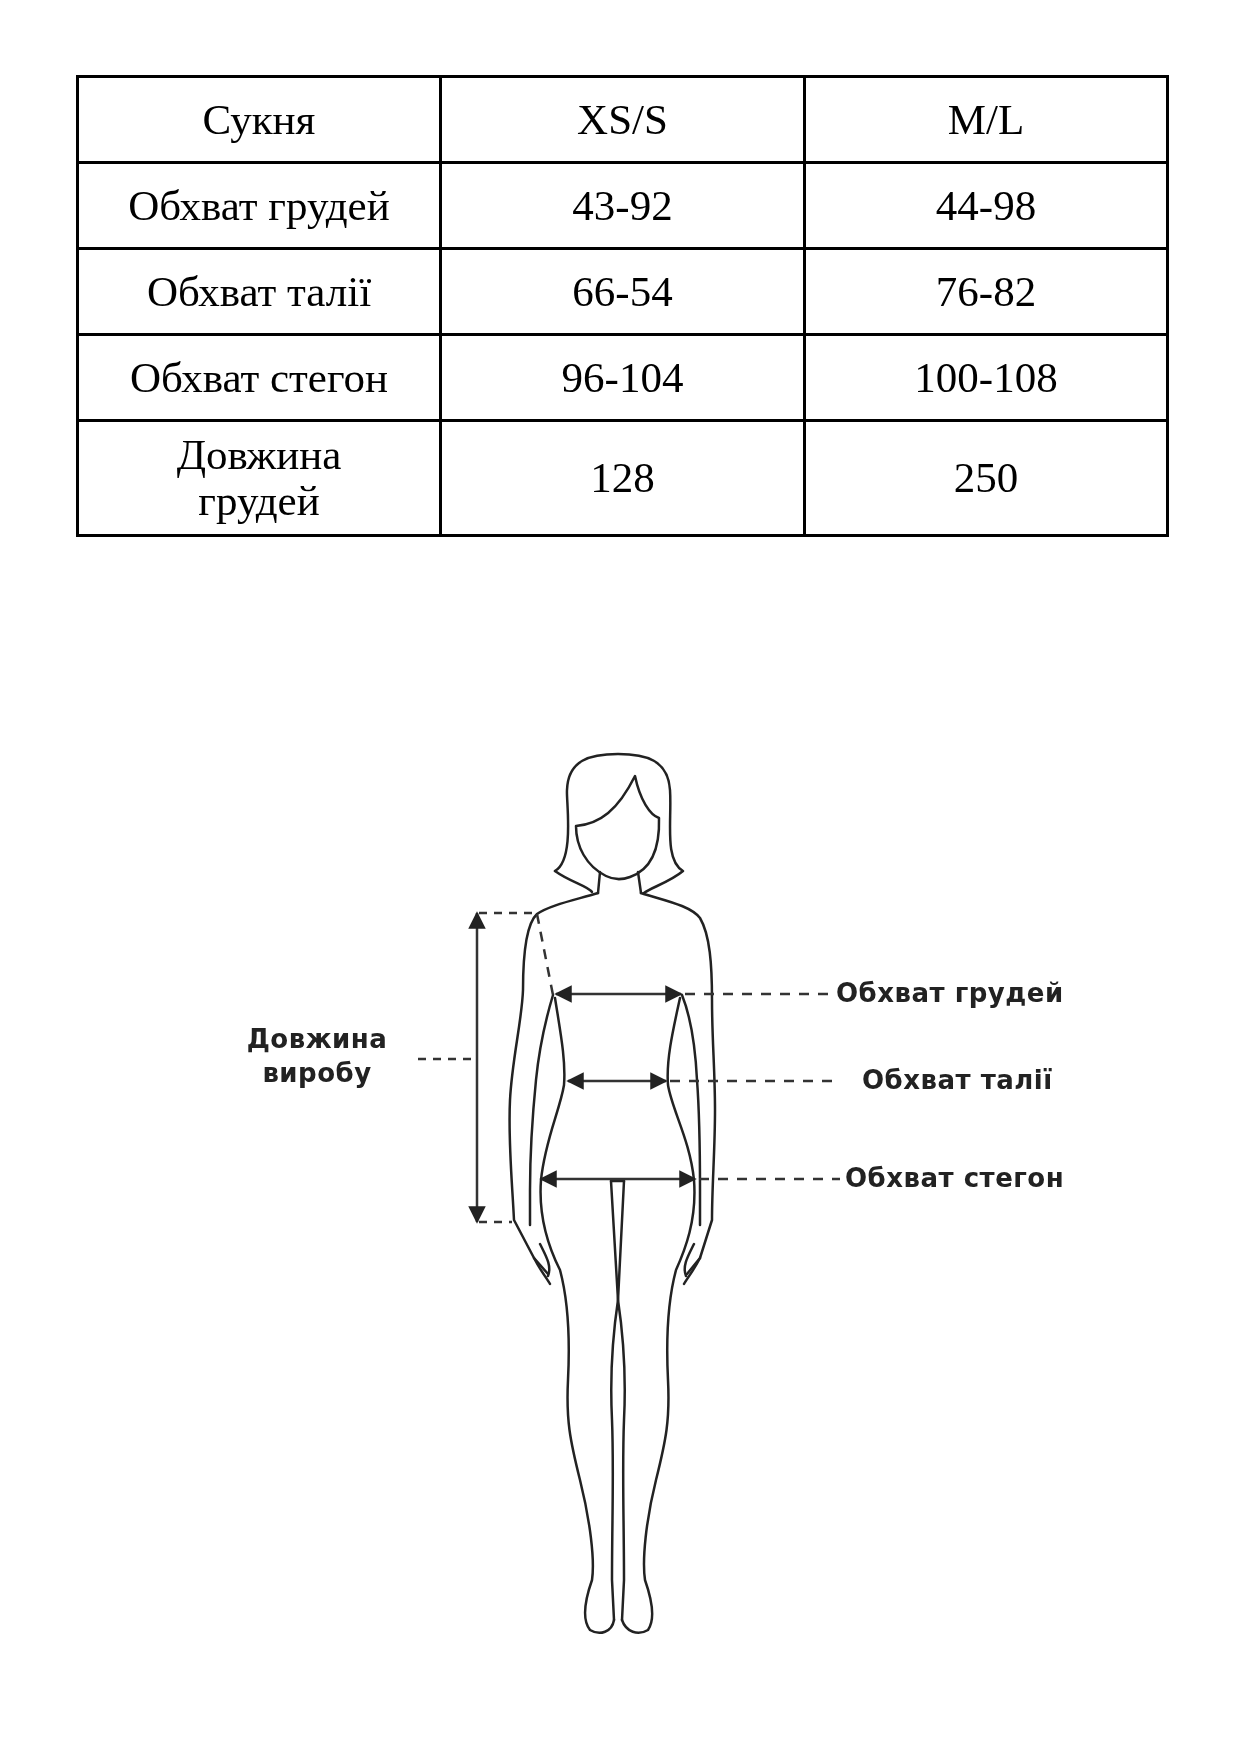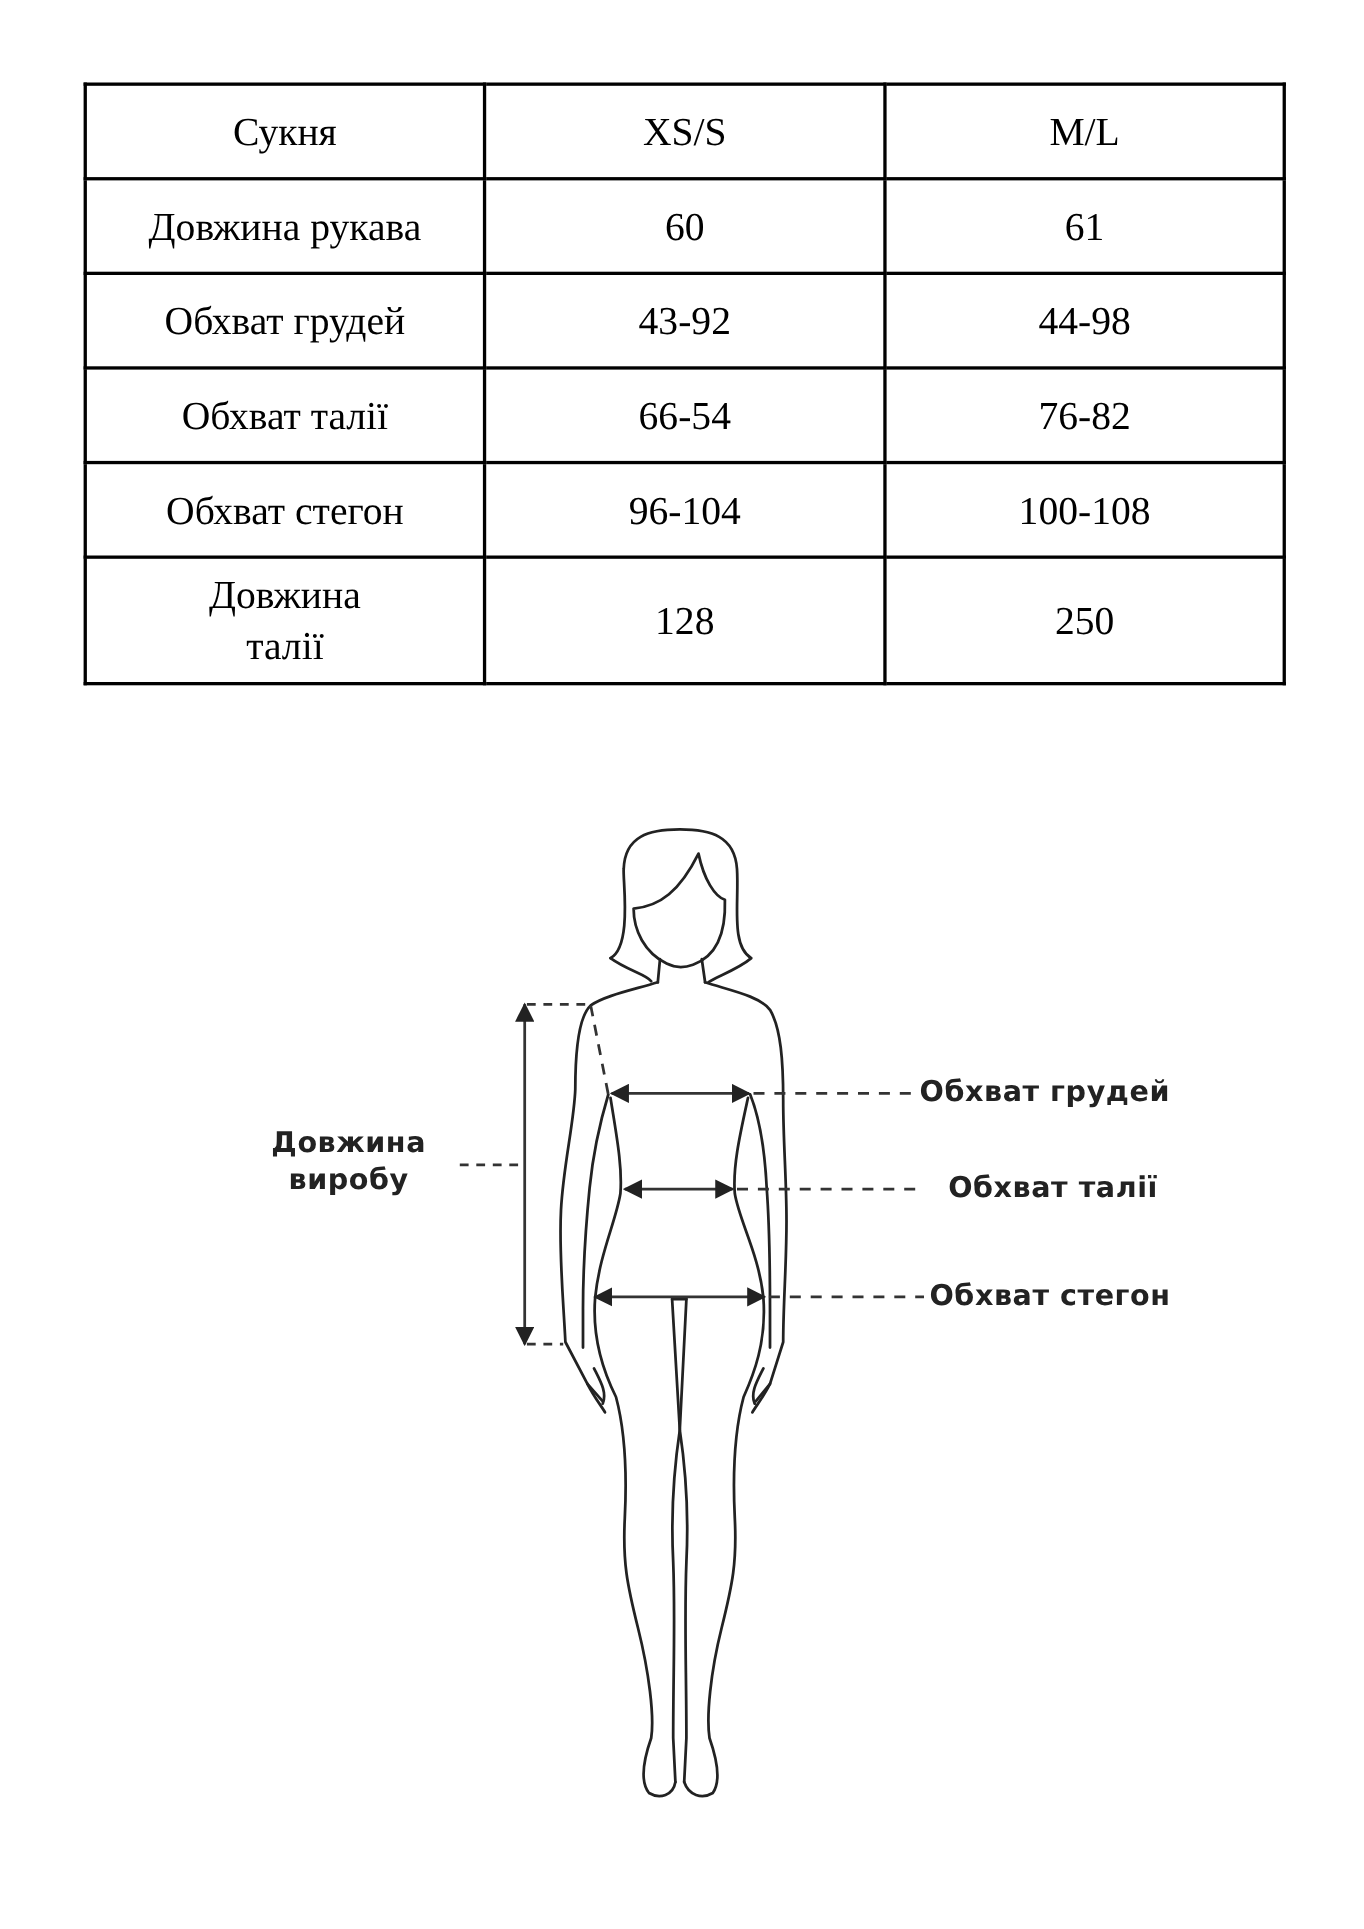--- a/index.html
+++ b/index.html
@@ -4,21 +4,21 @@
 <style>
   html, body { margin:0; padding:0; background:#ffffff; }
   body { width:1240px; height:1754px; position:relative; overflow:hidden; }
   .size-table {
     position:absolute; left:76px; top:75px; width:1090px;
     border-collapse:collapse; table-layout:fixed;
     font-family:"Liberation Serif", serif; color:#000;
   }
   .size-table td {
     border:3px solid #000; text-align:center; vertical-align:middle;
-    font-size:36px; line-height:46px; padding:0 4px; height:83px;
+    font-size:43px; line-height:46px; padding:0 4px; height:83px;
   }
   .size-table tr.last td { height:112px; }
   .size-table col.c1 { width:363px; }
   .size-table col.c2 { width:364px; }
   .size-table col.c3 { width:363px; }
   .figure { position:absolute; left:0; top:730px; width:1240px; height:1000px; }
   .lbl { position:absolute; font-family:"DejaVu Sans", sans-serif; font-weight:bold;
          font-size:26px; color:#222; letter-spacing:0.5px; white-space:nowrap; }
   .sleeve-lbl { left:232px; top:292px; text-align:center; line-height:34px; width:170px; }
 </style>
@@ -31,43 +31,38 @@
       <col class="c2">
       <col class="c3">
     </colgroup>
   <tbody>
       <tr>
     <td>Сукня</td>
     <td>XS/S</td>
     <td>M/L</td>
   </tr>
   <tr>
-    <td>Довжина рукава</td>
-    <td>60</td>
-    <td>61</td>
-  </tr>
-  <tr>
     <td>Обхват грудей</td>
     <td>43-92</td>
     <td>44-98</td>
   </tr>
   <tr>
     <td>Обхват талії</td>
     <td>66-54</td>
     <td>76-82</td>
   </tr>
   <tr>
     <td>Обхват стегон</td>
     <td>96-104</td>
     <td>100-108</td>
   </tr>
   <tr class="last">
     <td>
       <span>Довжина</span><br>
-      <span>талії</span>
+      <span>грудей</span>
     </td>
     <td>128</td>
     <td>250</td>
   </tr>
 </tbody>
   </table>
 
 <div class="figure">
   <svg width="1240" height="1000" viewBox="0 730 1240 1000" xmlns="http://www.w3.org/2000/svg">
     <defs>

